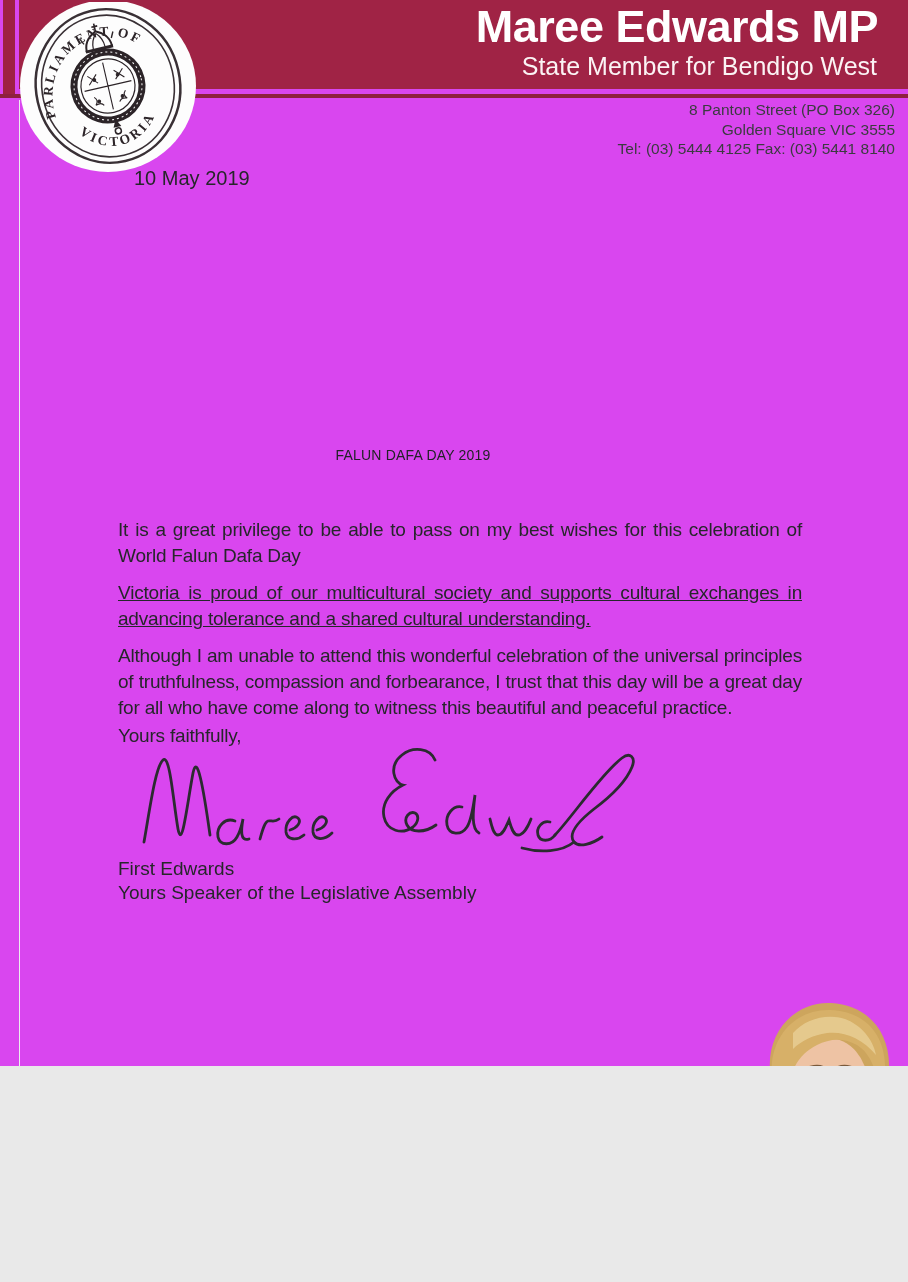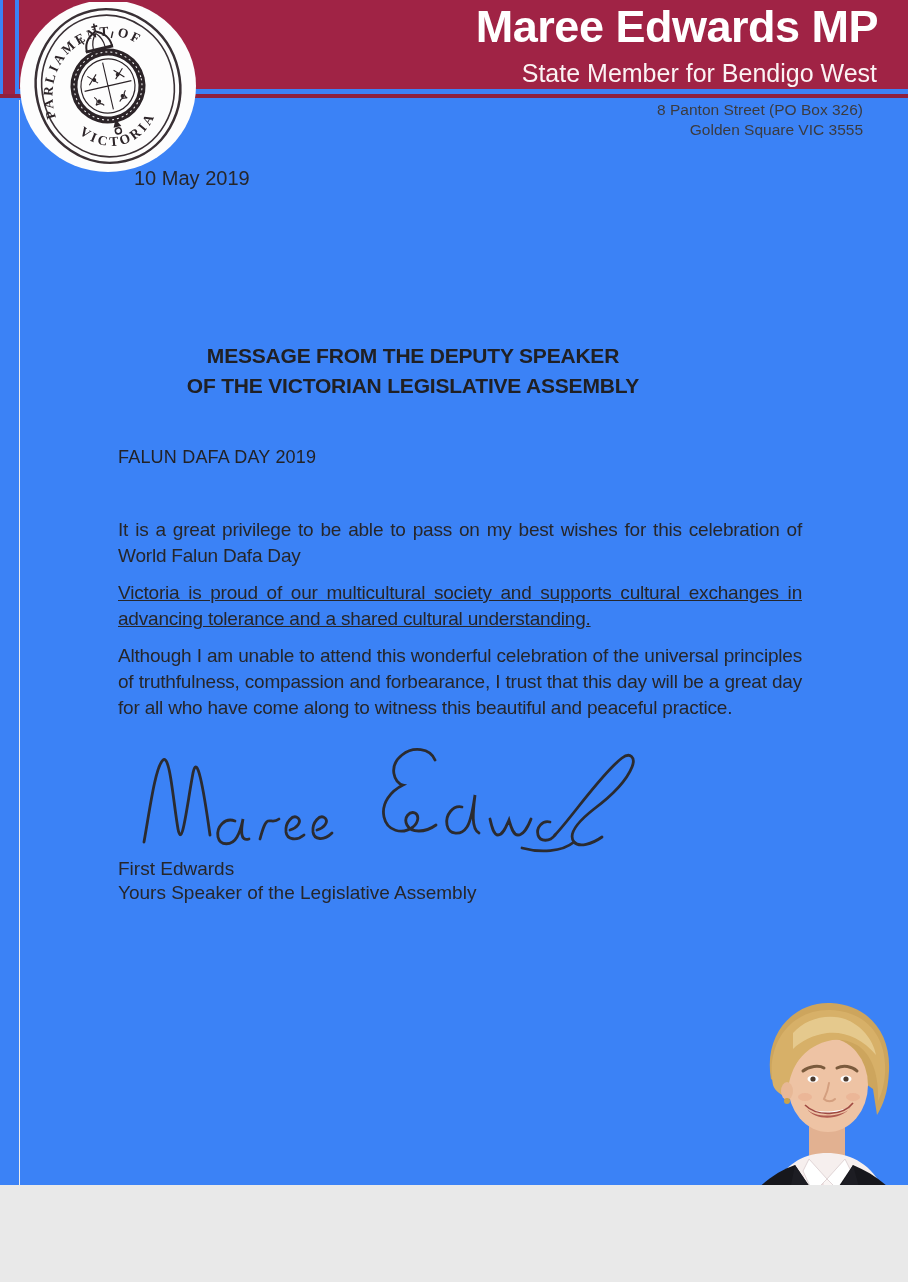--- a/index.html
+++ b/index.html
@@ -1,33 +1,33 @@
 <!DOCTYPE html>
 <html><head>
 <meta charset="utf-8">
 <style>
   html,body{margin:0;padding:0;background:#e9e9e9;}
-  #page{position:relative;width:908px;height:1185px;background:#3b82f6;overflow:hidden;
+  #page{position:relative;width:908px;height:1066px;background:#d946ef;overflow:hidden;
         font-family:"Liberation Sans", sans-serif;color:#26262a;}
   
   .edge-stripe{position:absolute;left:3px;top:0;width:12px;height:96px;background:#9e2143;}
   .banner{position:absolute;left:19px;top:0;right:0;height:89px;background:#a02345;}
   .banner-rule{position:absolute;left:0;top:94px;width:908px;height:4px;background:#8e203e;}
   .hdr-name{position:absolute;right:30px;top:1px;color:#ffffff;font-size:45px;font-weight:700;
             letter-spacing:-.5px;white-space:nowrap;}
-  .hdr-role{position:absolute;right:31px;top:59px;color:#fbf3f4;font-size:25px;white-space:nowrap;}
+  .hdr-role{position:absolute;right:31px;top:52px;color:#fbf3f4;font-size:25px;white-space:nowrap;}
   .seal-wrap{position:absolute;left:16px;top:2px;width:180px;height:172px;}
-  .contact{position:absolute;right:45px;top:100px;text-align:right;font-size:15.5px;
+  .contact{position:absolute;right:13px;top:100px;text-align:right;font-size:15.5px;
            line-height:19.5px;color:#3b3b40;}
   .date{position:absolute;left:134px;top:167px;font-size:20px;}
   
   .heading{position:absolute;left:118px;top:341px;width:590px;text-align:center;
            font-size:21px;font-weight:700;line-height:30px;letter-spacing:-.2px;color:#202024;}
-  .subheading{position:absolute;left:118px;top:447px;width:590px;
-              font-size:18px;letter-spacing:.2px;color:#222226;}
+  .subheading{position:absolute;left:118px;top:447px;width:590px;text-align:center;
+              font-size:14px;letter-spacing:.2px;color:#222226;}
   .body-text{position:absolute;left:118px;width:684px;font-size:19px;line-height:26px;
              letter-spacing:-.2px;color:#26262a;}
   .justify{text-align:justify;}
   .p1{top:517px;}
   .p2{top:580px;text-decoration:underline;}
   .p3{top:643px;}
   .valediction{top:723px;}
   .signature{position:absolute;left:132px;top:745px;width:505px;height:118px;}
   .sig-name{position:absolute;left:118px;top:857px;font-size:19px;line-height:24px;}
   
@@ -93,33 +93,31 @@
           <path d="M92 118 l-4 8 h8 z" fill="#2c2428" stroke="none"></path>
           <circle cx="92" cy="130" r="3" stroke="#2c2428" stroke-width="1.5"></circle>
         </g>
       </g>
     </svg>
   </div>
 
   <div class="contact">
     <div>8 Panton Street (PO Box 326)</div>
     <div>Golden Square VIC 3555</div>
+    <div>Tel: (03) 5444 4125 Fax: (03) 5441 8140</div>
   </div>
 
   <div class="date">10 May 2019</div>
 
-  <div class="heading">
-    <div>MESSAGE FROM THE DEPUTY SPEAKER</div>
-    <div>OF THE VICTORIAN LEGISLATIVE ASSEMBLY</div>
-  </div>
   <div class="subheading">FALUN DAFA DAY 2019</div>
 
   <div class="body-text p1 justify">It is a great privilege to be able to pass on my best wishes for this celebration of World Falun Dafa Day</div>
   <div class="body-text p2 justify">Victoria is proud of our multicultural society and supports cultural exchanges in advancing tolerance and a shared cultural understanding.</div>
   <div class="body-text p3 justify">Although I am unable to attend this wonderful celebration of the universal principles of truthfulness, compassion and forbearance, I trust that this day will be a great day for all who have come along to witness this beautiful and peaceful practice.</div>
+  <div class="body-text valediction">Yours faithfully,</div>
 
   <div class="signature">
     <svg width="505" height="118" viewBox="0 0 505 118" fill="none">
       <g stroke="#2b2b30" stroke-width="2.8" stroke-linecap="round">
 
         <path d="M12 97 C17 70 23 22 31 15 C38 9 41 55 46 84 C50 106 55 60 61 28 C65 8 71 40 78 90"></path>
 
         <path d="M103 76 C93 72 84 82 86 92 C88 101 100 101 105 92 C109 85 110 78 111 74 C109 85 108 97 117 94"></path>
         <path d="M128 94 C131 83 133 77 136 76 C139 75 142 78 147 74"></path>
         <path d="M158 85 C165 83 170 77 166 73 C161 69 153 77 154 87 C155 95 165 96 172 90"></path>

